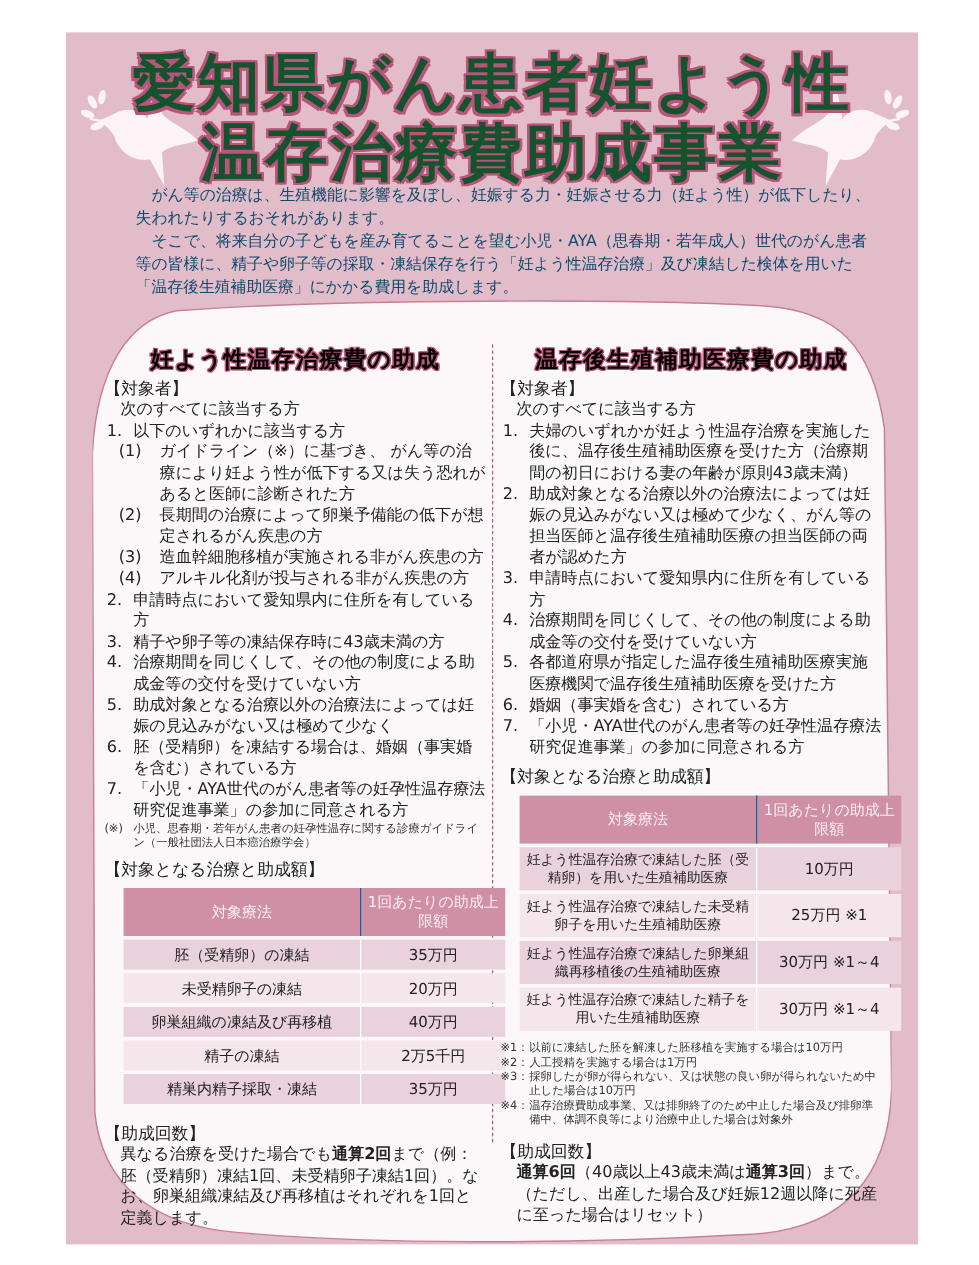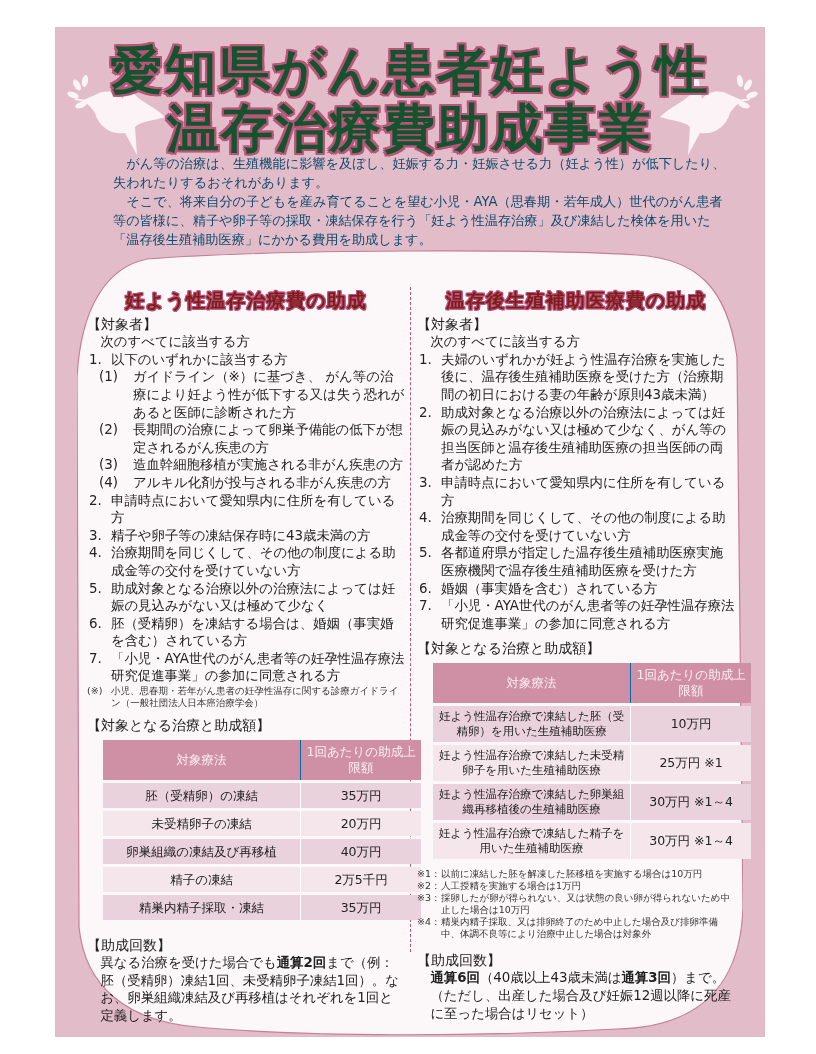--- a/index.html
+++ b/index.html
@@ -12,21 +12,21 @@
            text-shadow: 2px 0 0 #b8557a, -2px 0 0 #b8557a, 0 2px 0 #b8557a, 0 -2px 0 #b8557a,
                         2px 2px 0 #b8557a, -2px -2px 0 #b8557a, 2px -2px 0 #b8557a, -2px 2px 0 #b8557a; }
   .intro { position:absolute; left:58px; top:127px; width:620px; font-size:13.2px; line-height:19px; color:#0c4a6e; }
   .intro p { margin:0; text-indent:1em; }
   .card { position:absolute; left:22px; top:220px; width:666px; height:790px; }
   .card svg { position:absolute; left:0; top:0; }
   .col { position:absolute; top:45px; font-size:13.4px; line-height:17.6px; color:#222; }
   .col.left { left:10px; width:318px; }
   .col.right { left:340px; width:318px; }
   .divider { position:absolute; left:333px; top:40px; height:665px; border-left:1.5px dashed #b8557a; }
-  .sec-title { text-align:center; font-size:19px; font-weight:bold; color:#7f1d1d; letter-spacing:1px;
+  .sec-title { text-align:center; font-size:19px; font-weight:bold; color:#000000; letter-spacing:1px;
                text-shadow: 1px 0 0 #b8557a, -1px 0 0 #b8557a, 0 1px 0 #b8557a, 0 -1px 0 #b8557a,
                             1px 1px 0 #b8557a, -1px -1px 0 #b8557a, 1px -1px 0 #b8557a, -1px 1px 0 #b8557a;
                margin-bottom:6px; }
   .hdr { font-size:14px; }
   .lead { padding-left:1em; }
   .item { display:flex; }
   .item .num { width:22px; flex:none; padding-left:2px; }
   .item .txt { flex:1; }
   .sub { display:flex; padding-left:12px; }
   .sub .num { flex:none; width:34px; }
@@ -249,21 +249,21 @@
         <div class="note-row">
           <span class="mk">※2：</span>
             <span>人工授精を実施する場合は1万円</span>
         </div>
         <div class="note-row">
           <span class="mk">※3：</span>
             <span>採卵したが卵が得られない、又は状態の良い卵が得られないため中止した場合は10万円</span>
         </div>
         <div class="note-row">
           <span class="mk">※4：</span>
-            <span>精巣内精子採取、又は排卵終了のため中止した場合及び排卵準備中、体調不良等により治療中止した場合は対象外</span>
+            <span>温存治療費助成事業、又は排卵終了のため中止した場合及び排卵準備中、体調不良等により治療中止した場合は対象外</span>
         </div>
       </div>
 
       <div class="gap" style="height:12px;"></div>
       <div class="hdr">【助成回数】</div>
       <div class="body-indent">
         <b class="strong">通算6回</b><span>（40歳以上43歳未満は</span><b class="strong">通算3回</b><span>）まで。</span>
       </div>
       <div class="body-indent">（ただし、出産した場合及び妊娠12週以降に死産に至った場合はリセット）</div>
     </div>

